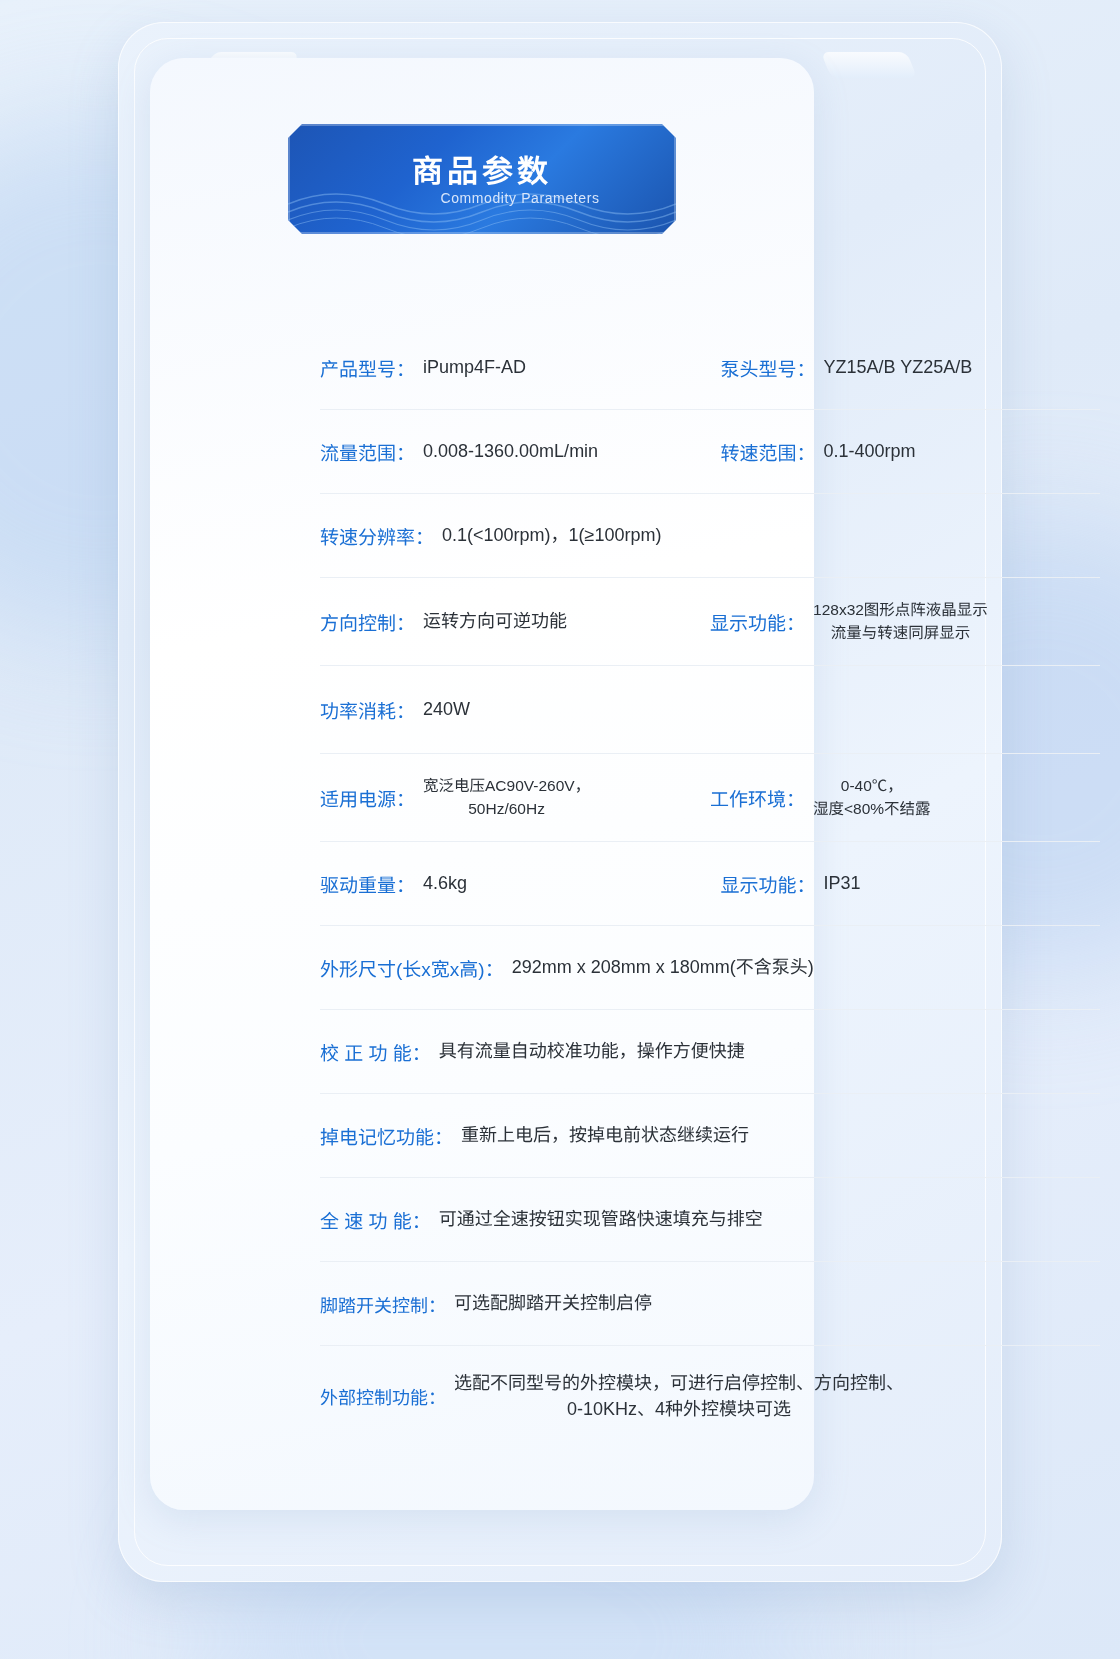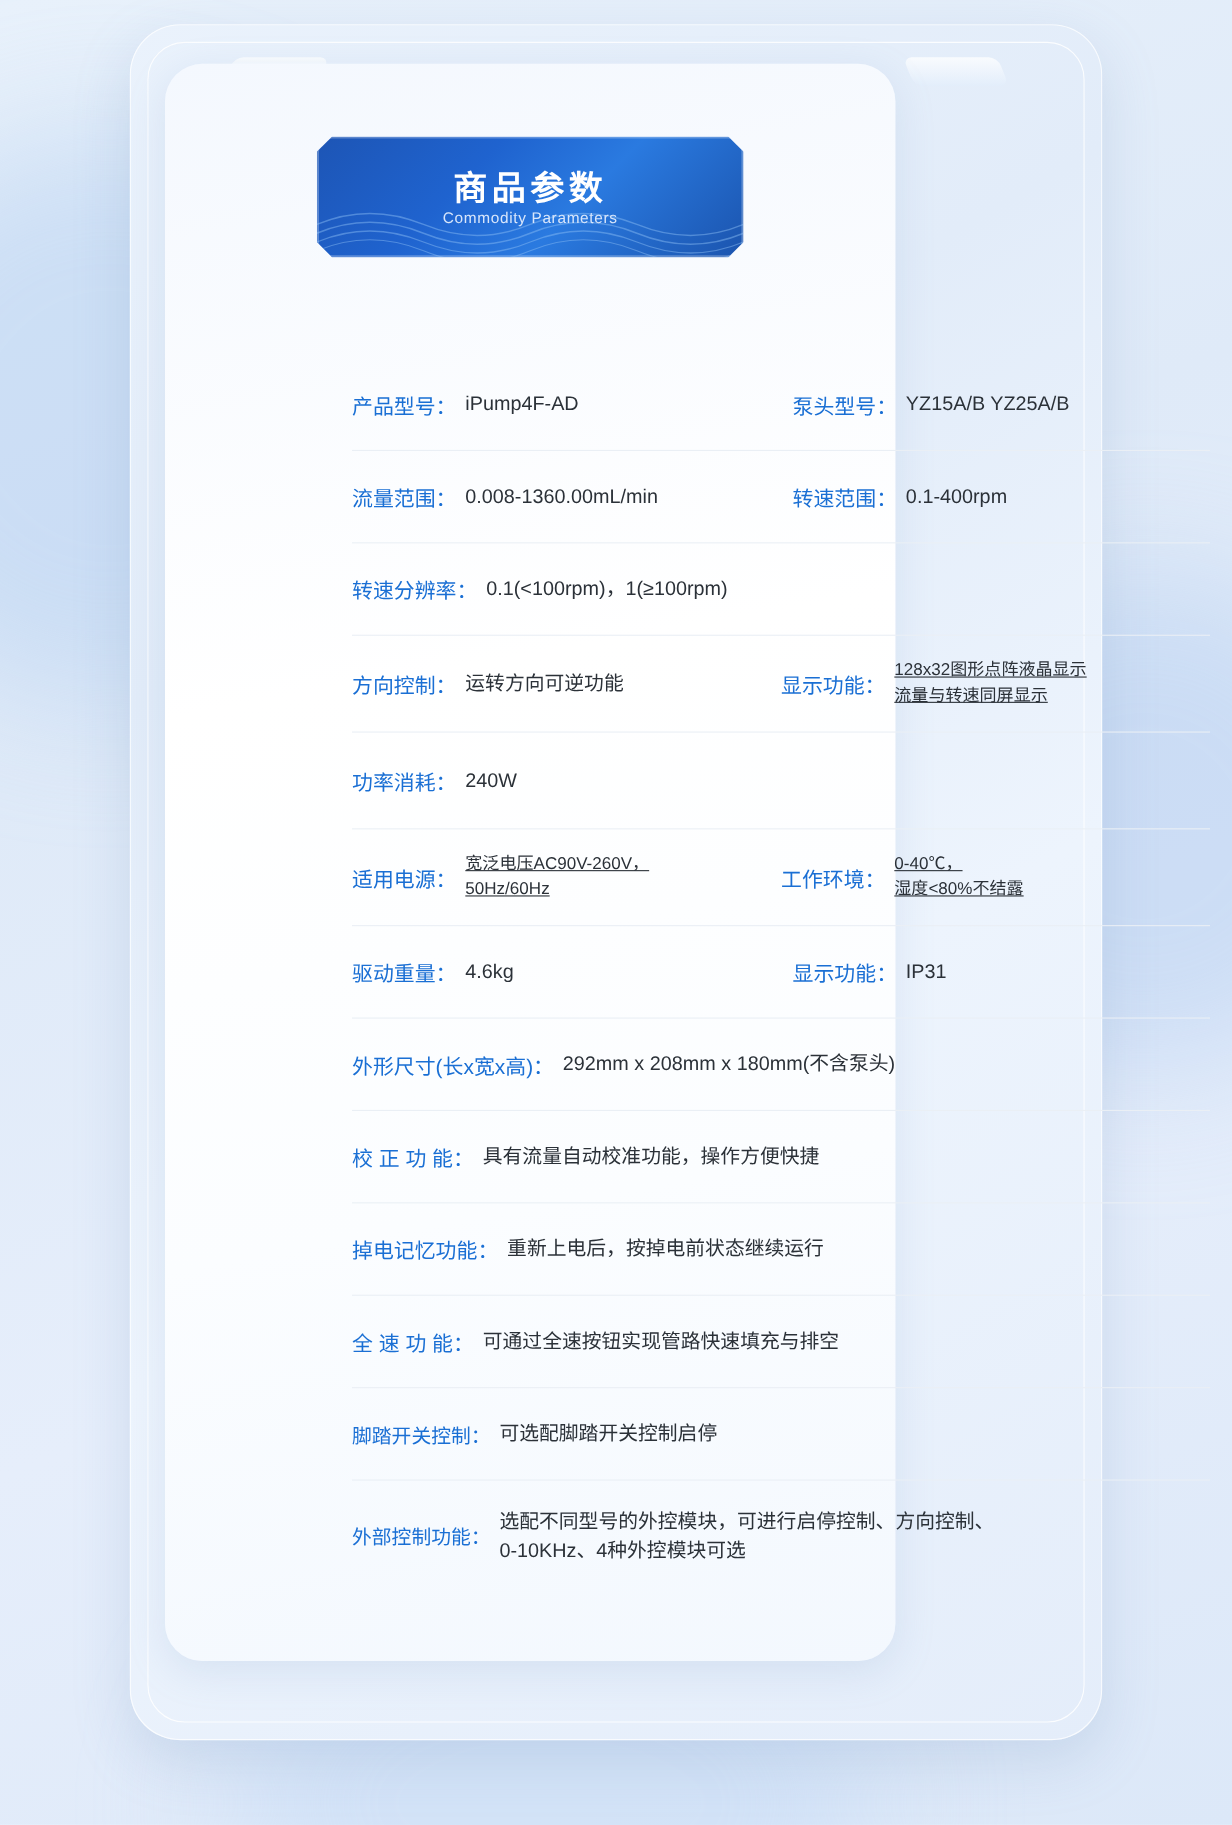--- a/index.html
+++ b/index.html
@@ -97,20 +97,21 @@
     letter-spacing: 4px;
   }
   .banner .title-en {
     position: absolute;
     width: 100%;
     top: 66px;
     text-align: center;
     color: #d8e6fb;
     font-size: 14px;
     letter-spacing: .6px;
+    padding-left: 38px;
   }
 
   
   .specs {
     position: absolute;
     left: 170px;
     top: 268px;
     width: 780px;
   }
   .row {
@@ -136,22 +137,23 @@
     font-size: 19px;
     white-space: nowrap;
     flex: 0 0 auto;
   }
   .lbl.small { font-size: 18px; }
   .val {
     color: #2b3138;
     font-size: 18px;
     margin-left: 8px;
     line-height: 1.45;
-  }
-  .val.small { font-size: 15.5px; text-decoration: underline; }
+    text-align: center;
+  }
+  .val.small { font-size: 15.5px; }
   .val .sub { font-size: 14px; color: #3a4047; display: block; }
   .val .l2 { display: block; }
 
   .h1line { height: 84px; gap: 21px; }
   .h2line { height: 88px; }
   .hbig { height: 100px; }
 </style>
 </head>
 <body>
 

